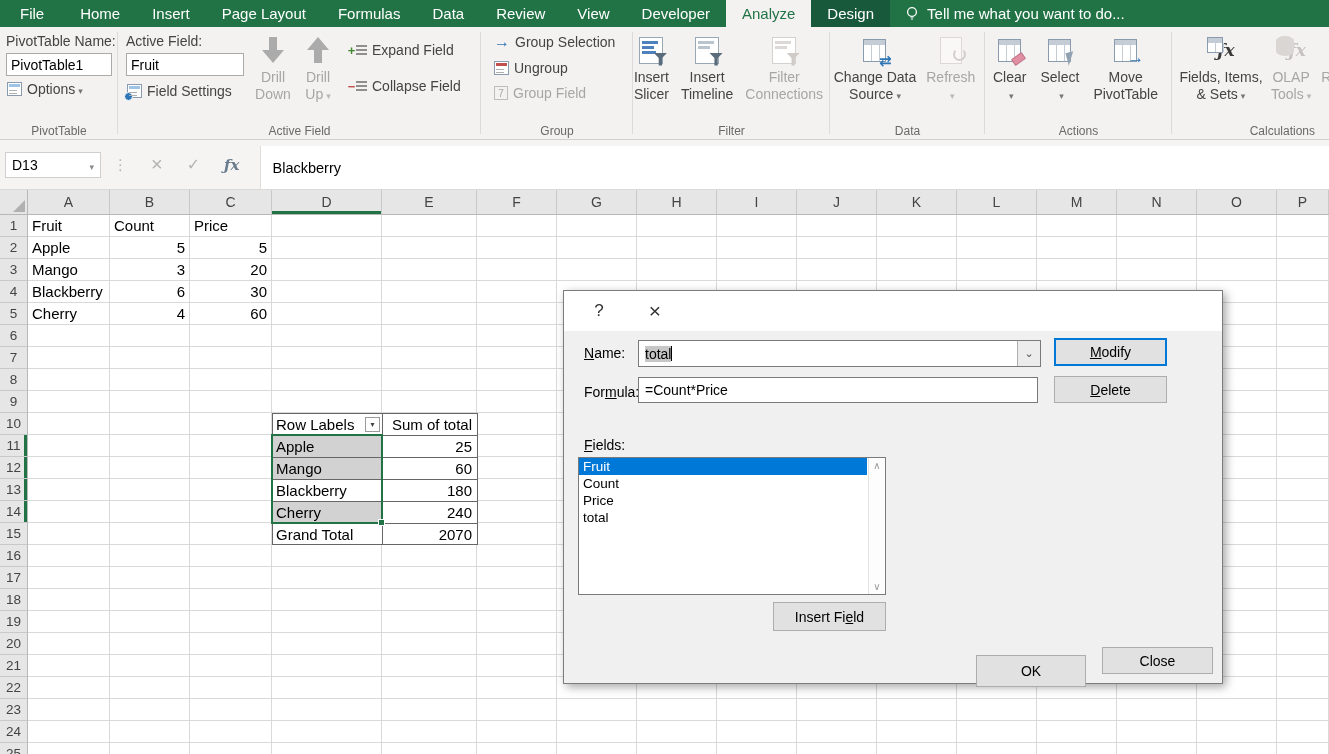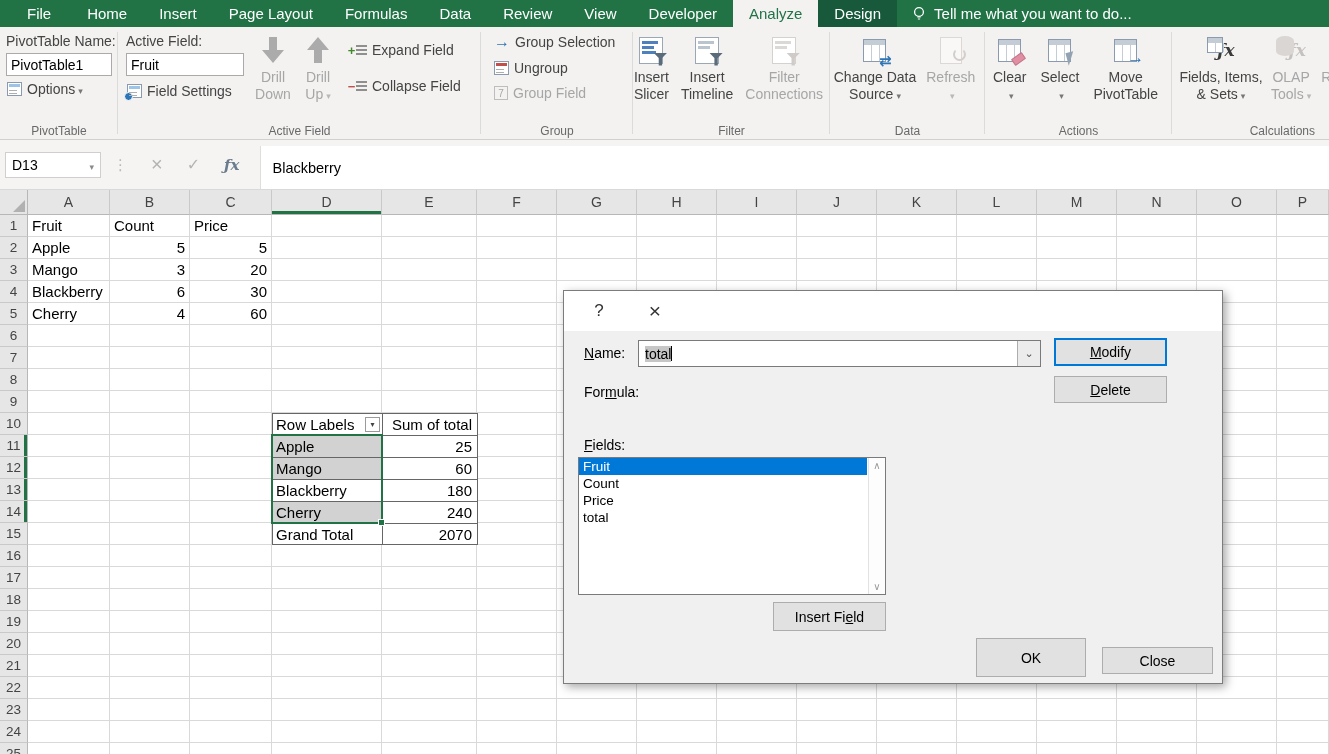--- a/index.html
+++ b/index.html
@@ -5,21 +5,21 @@
   * { margin:0; padding:0; box-sizing:border-box; }
   html,body { width:1329px; height:754px; }
   body {
     font-family:"Liberation Sans","DejaVu Sans",sans-serif;
     overflow:hidden; position:relative; background:#fff; color:#000;
   }
 
   
   .menubar { height:27px; background:#217346; display:flex; align-items:stretch; font-size:15px; }
   .mtab { display:flex; align-items:center; padding:0 16px; color:#fff; cursor:default; }
-  .mtab.file { padding:0 20px;margin-left:7px; }
+  .mtab.file { padding:0 20px; }
   .mtab.active { background:#f3f2f1; color:#217346; }
   .mtab.contextual { background:#17593a; color:#fff; }
   .tellme { display:flex; align-items:center; gap:7px; color:#fff; margin-left:14px; }
 
   
   .ribbon { height:113px; background:#f3f2f1; border-bottom:1px solid #d2d0ce; display:flex; font-size:14px; color:#444; }
   .rgroup { position:relative; flex:none; padding:3px 8px 16px 2px; }
   .rgroup::after { content:""; position:absolute; right:0; top:5px; bottom:5px; width:1px; background:#dbdbdb; }
   .rgroup:last-child::after { display:none; }
   .gtitle { position:absolute; bottom:1px; left:0; right:0; text-align:center; font-size:12px; color:#696969; white-space:nowrap; }
@@ -907,20 +907,23 @@
         <span class="tcaret"></span>
       <span class="combo-btn"></span>
     </div>
     <div class="win-btn primary" style="left:490px; top:7px; width:113px; height:28px">
       <span><span></span><span class="accel">M</span><span>odify</span></span>
     </div>
 
     <div class="dl" style="left:20px; top:53px">
       <span>For</span><span class="accel">m</span><span>ula:</span>
     </div>
+    <div class="tinput" style="left:74px; top:46px; width:400px; height:26px">
+      <span>=Count*Price</span>
+    </div>
     <div class="win-btn" style="left:490px; top:45px; width:113px; height:27px">
       <span><span></span><span class="accel">D</span><span>elete</span></span>
     </div>
 
     <div class="dl" style="left:20px; top:106px">
       <span></span><span class="accel">F</span><span>ields:</span>
     </div>
     <div class="flist" style="left:14px; top:126px; width:308px; height:138px" id="fieldlist">
       <div class="fscroll">
         <span class="fsc up"></span>
@@ -928,16 +931,16 @@
       </div>
     <div class="fitem sel">Fruit</div>
         <div class="fitem">Count</div>
         <div class="fitem">Price</div>
         <div class="fitem">total</div>
       </div>
     <div class="win-btn" style="left:209px; top:271px; width:113px; height:29px">
       <span><span>Insert Fi</span><span class="accel">e</span><span>ld</span></span>
     </div>
 
-    <div class="win-btn" style="left:412px; top:307px; width:110px; height:39px">OK</div>
+    <div class="win-btn" style="left:412px; top:324px; width:110px; height:32px">OK</div>
     <div class="win-btn" style="left:538px; top:316px; width:111px; height:27px">Close</div>
   </div>
 </div>
 
 </body></html>

